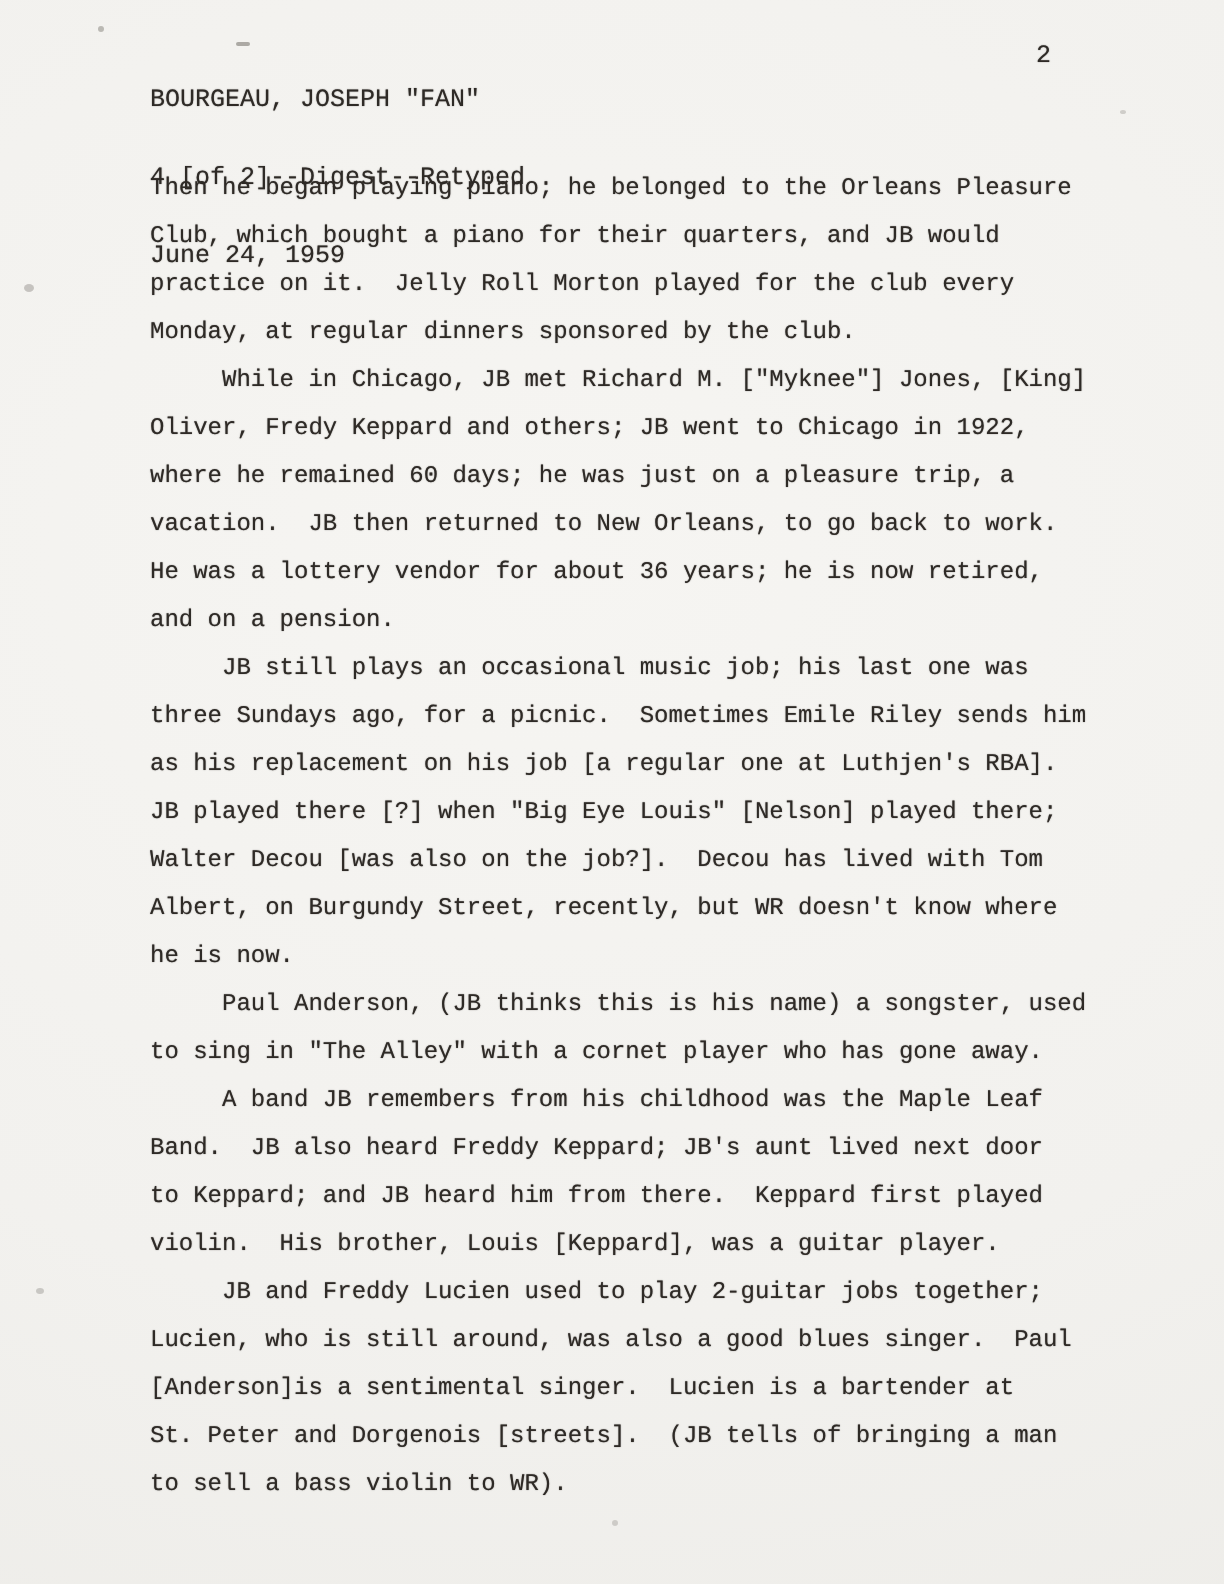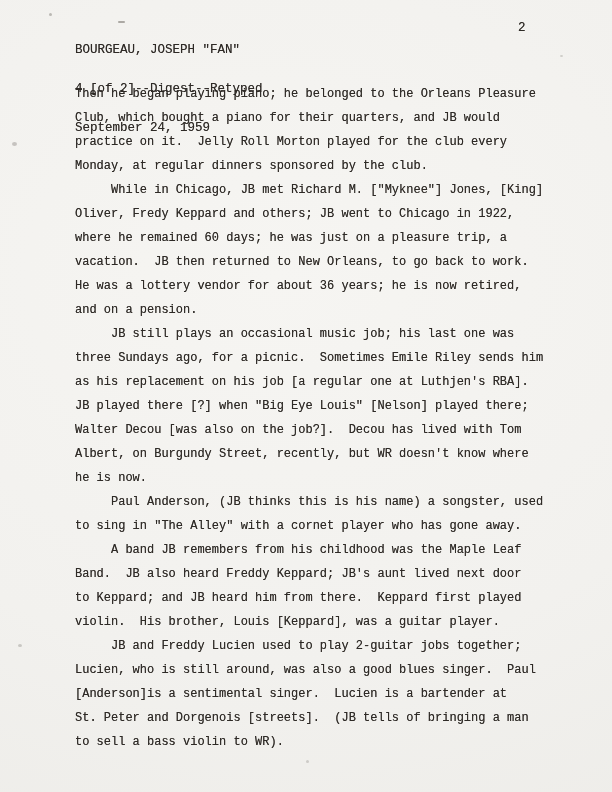--- a/index.html
+++ b/index.html
@@ -62,21 +62,21 @@
   .speckle.s6 { left: 560px; top: 55px;  width: 3px; height: 2px; opacity: 0.35; }
 </style>
 </head>
 <body>
 
 <div class="page">
 
   <div class="header-block typewriter">
     <div>BOURGEAU, JOSEPH "FAN"</div>
     <div>4 [of 2]--Digest--Retyped</div>
-    <div>September 24, 1959</div>
+    <div>June 24, 1959</div>
   </div>
 
   <div class="page-number typewriter">2</div>
 
   <div class="doc-body typewriter"><div class="tline">Then he began playing piano; he belonged to the Orleans Pleasure</div><div class="tline">Club, which bought a piano for their quarters, and JB would</div><div class="tline">practice on it.  Jelly Roll Morton played for the club every</div><div class="tline">Monday, at regular dinners sponsored by the club.</div><div class="tline">     While in Chicago, JB met Richard M. ["Myknee"] Jones, [King]</div><div class="tline">Oliver, Fredy Keppard and others; JB went to Chicago in 1922,</div><div class="tline">where he remained 60 days; he was just on a pleasure trip, a</div><div class="tline">vacation.  JB then returned to New Orleans, to go back to work.</div><div class="tline">He was a lottery vendor for about 36 years; he is now retired,</div><div class="tline">and on a pension.</div><div class="tline">     JB still plays an occasional music job; his last one was</div><div class="tline">three Sundays ago, for a picnic.  Sometimes Emile Riley sends him</div><div class="tline">as his replacement on his job [a regular one at Luthjen's RBA].</div><div class="tline">JB played there [?] when "Big Eye Louis" [Nelson] played there;</div><div class="tline">Walter Decou [was also on the job?].  Decou has lived with Tom</div><div class="tline">Albert, on Burgundy Street, recently, but WR doesn't know where</div><div class="tline">he is now.</div><div class="tline">     Paul Anderson, (JB thinks this is his name) a songster, used</div><div class="tline">to sing in "The Alley" with a cornet player who has gone away.</div><div class="tline">     A band JB remembers from his childhood was the Maple Leaf</div><div class="tline">Band.  JB also heard Freddy Keppard; JB's aunt lived next door</div><div class="tline">to Keppard; and JB heard him from there.  Keppard first played</div><div class="tline">violin.  His brother, Louis [Keppard], was a guitar player.</div><div class="tline">     JB and Freddy Lucien used to play 2-guitar jobs together;</div><div class="tline">Lucien, who is still around, was also a good blues singer.  Paul</div><div class="tline">[Anderson]is a sentimental singer.  Lucien is a bartender at</div><div class="tline">St. Peter and Dorgenois [streets].  (JB tells of bringing a man</div><div class="tline">to sell a bass violin to WR).</div></div>
 
   <div class="speckle s1"></div>
   <div class="speckle s2"></div>
   <div class="speckle s3"></div>
   <div class="speckle s4"></div>

